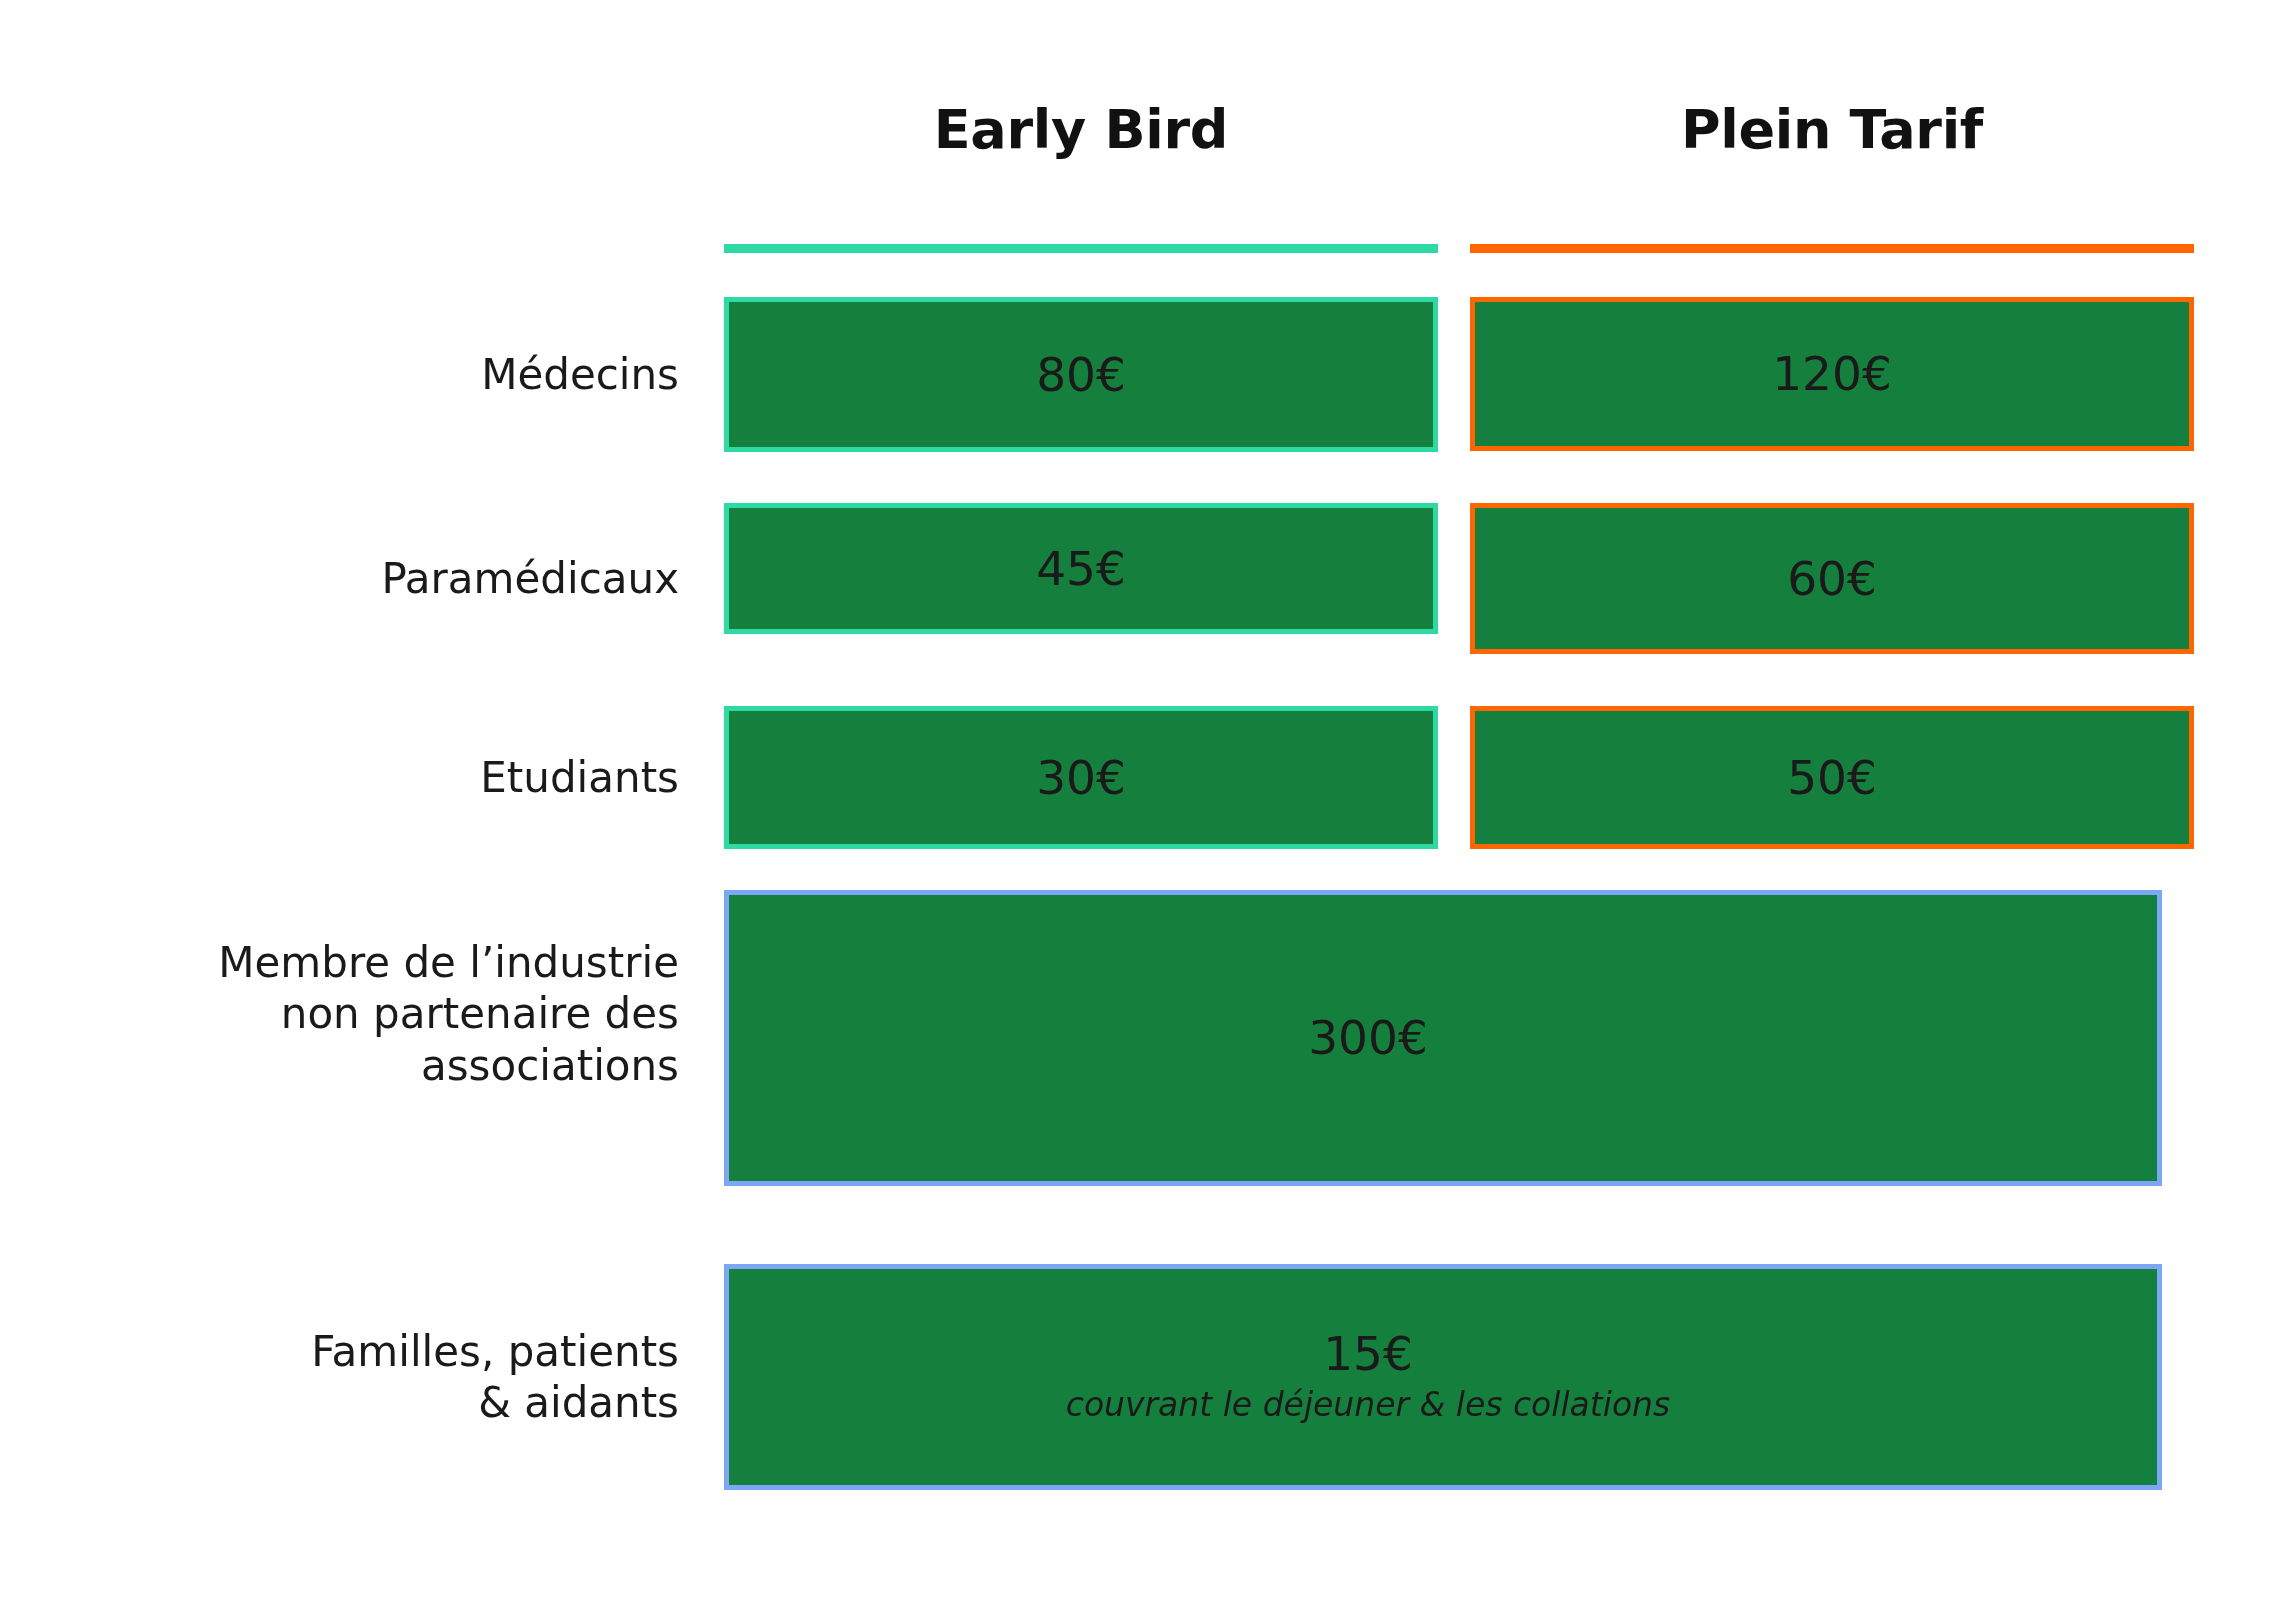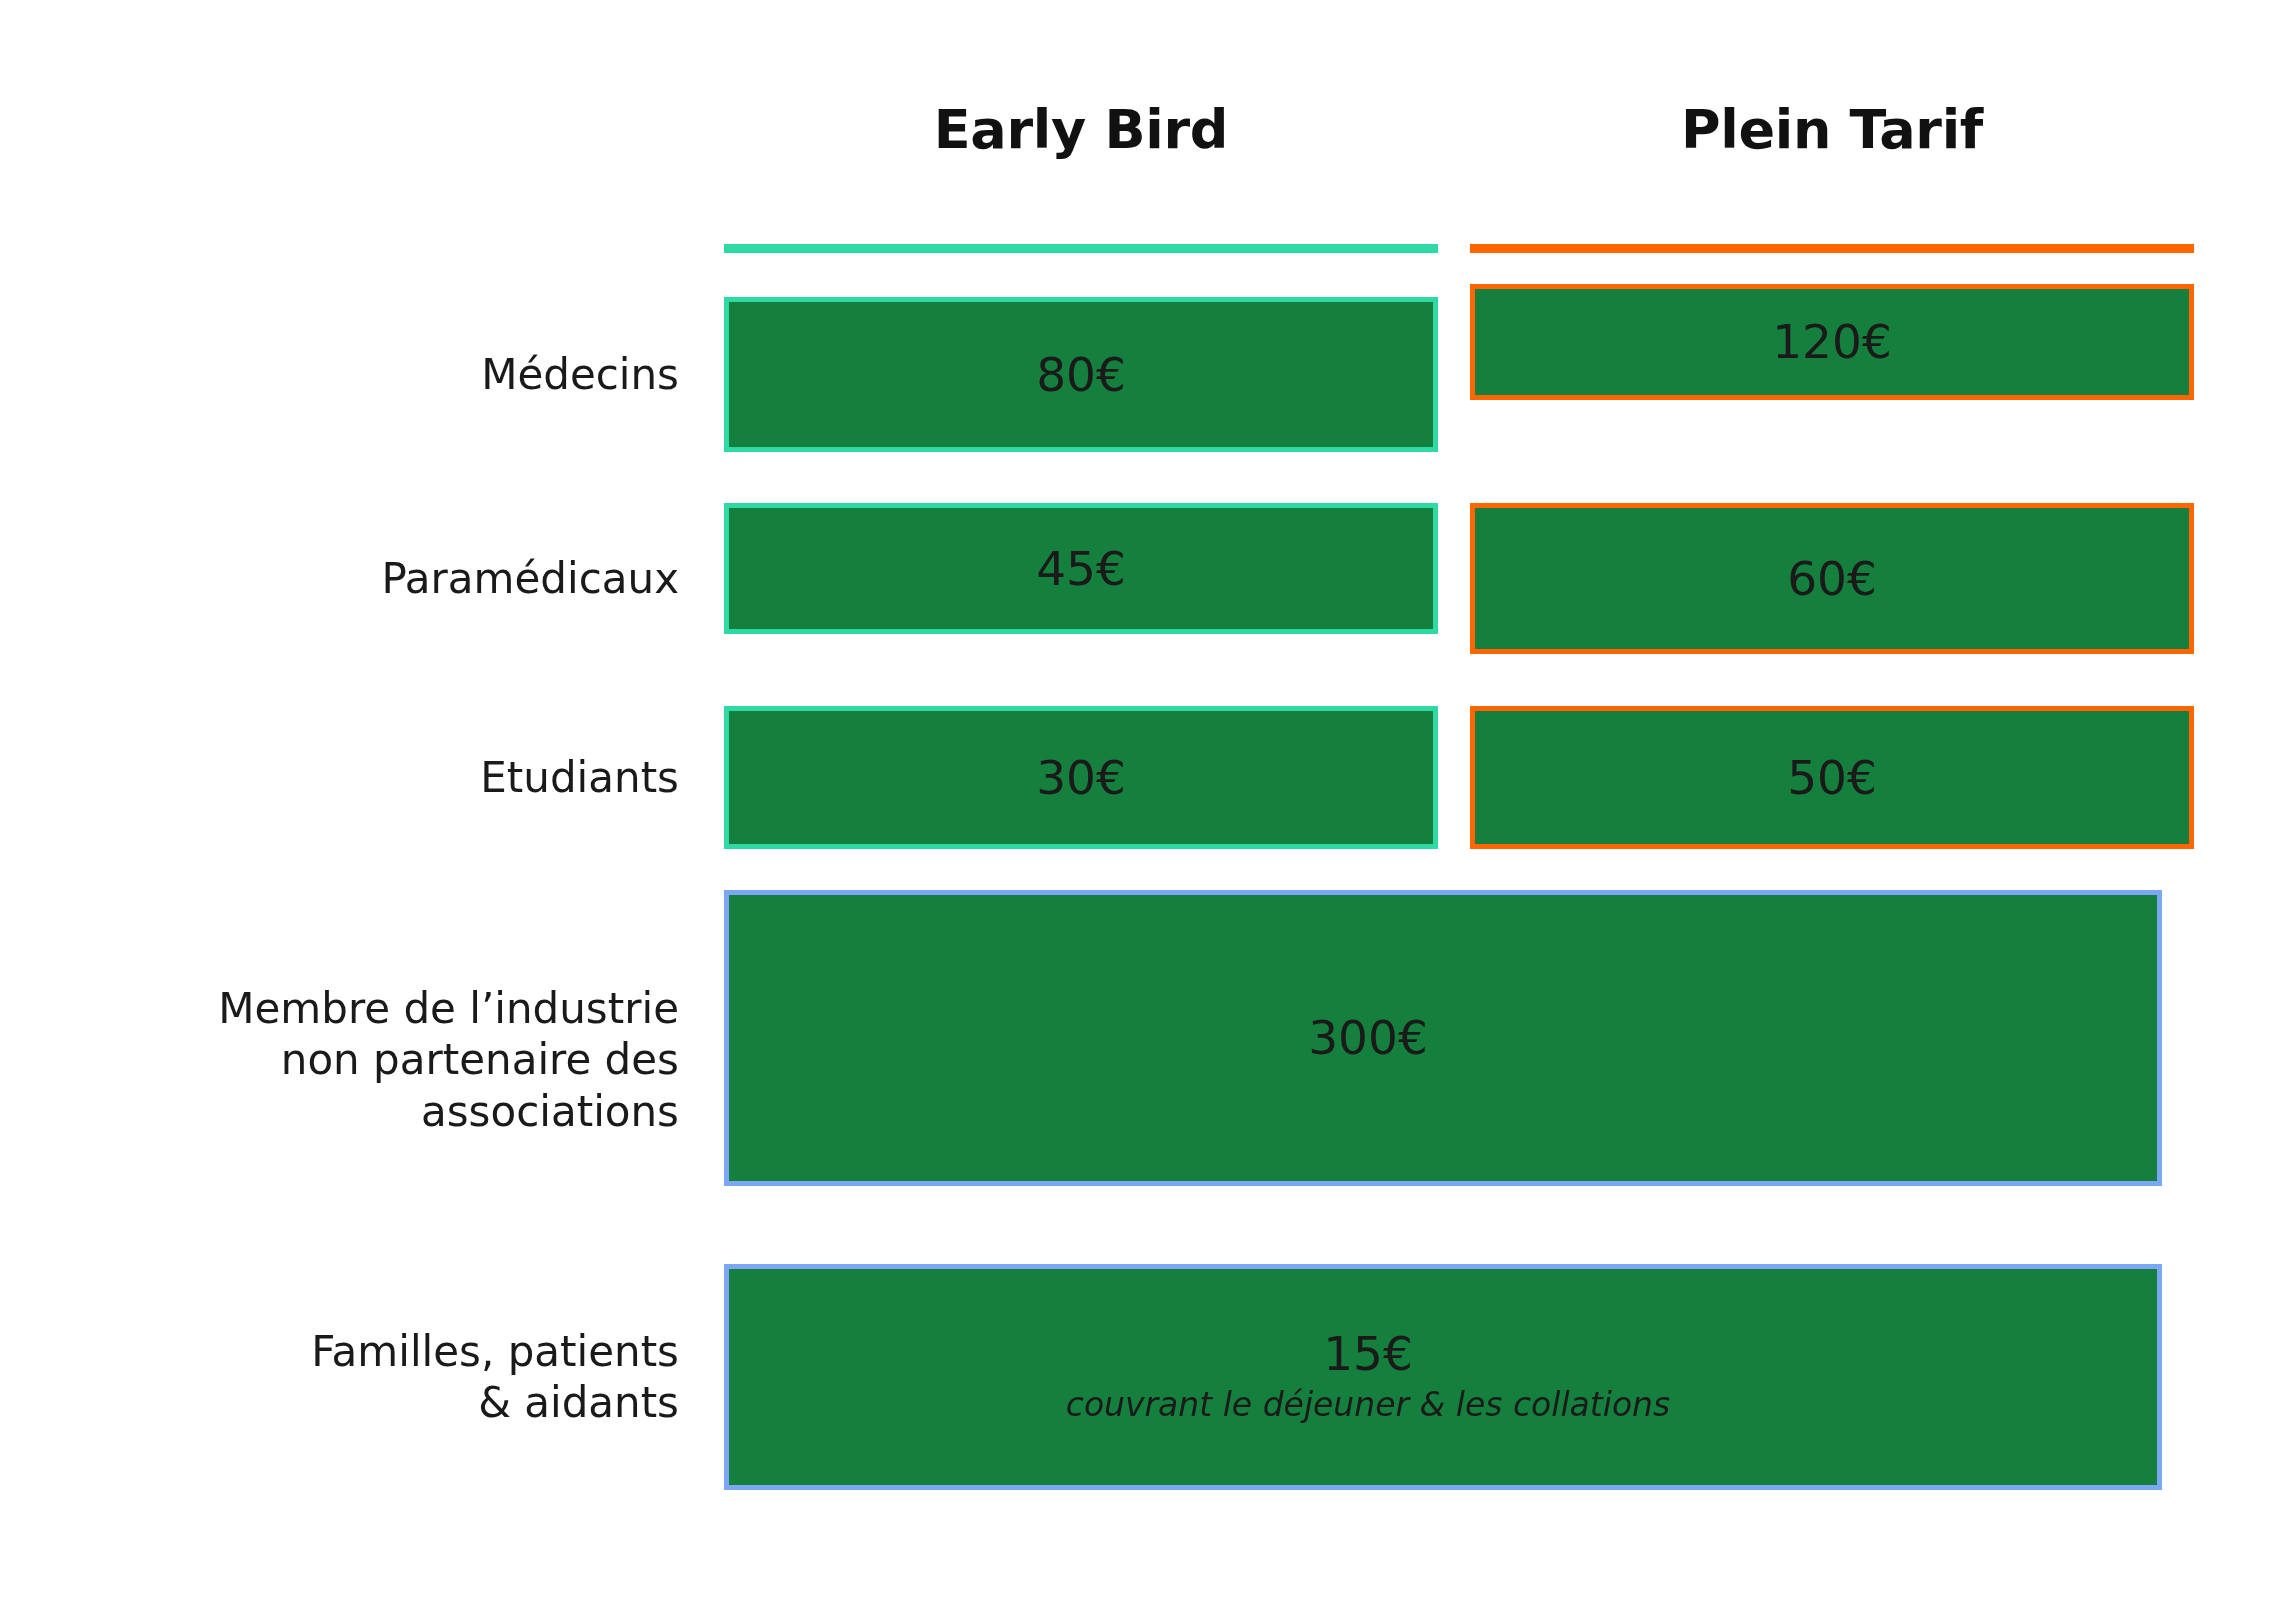--- a/index.html
+++ b/index.html
@@ -114,21 +114,21 @@
 
   <div class="col-rule early"></div>
   <div class="col-rule full"></div>
 
   <div class="row-label" style="top:297px;height:155px;">
     <span>Médecins</span>
   </div>
   <div class="cell green" style="left:712px;top:297px;width:714px;height:155px;">
     <div class="price">80€</div>
   </div>
-  <div class="cell orange" style="left:1458px;top:284px;width:724px;height:116px;">
+  <div class="cell orange" style="left:1458px;top:297px;width:724px;height:154px;">
     <div class="price">120€</div>
   </div>
 
   <div class="row-label" style="top:503px;height:151px;">
     <span>Paramédicaux</span>
   </div>
   <div class="cell green" style="left:712px;top:503px;width:714px;height:131px;">
     <div class="price">45€</div>
   </div>
   <div class="cell orange" style="left:1458px;top:503px;width:724px;height:151px;">
@@ -138,21 +138,21 @@
   <div class="row-label" style="top:706px;height:143px;">
     <span>Etudiants</span>
   </div>
   <div class="cell green" style="left:712px;top:706px;width:714px;height:143px;">
     <div class="price">30€</div>
   </div>
   <div class="cell orange" style="left:1458px;top:706px;width:724px;height:143px;">
     <div class="price">50€</div>
   </div>
 
-  <div class="row-label" style="top:890px;height:340px;">
+  <div class="row-label" style="top:844px;height:340px;">
     <span>Membre de l’industrie</span>
     <span>non partenaire des</span>
     <span>associations</span>
   </div>
   <div class="cell blue wide" style="left:712px;top:890px;width:1438px;height:296px;">
     <div class="price">300€</div>
   </div>
 
   <div class="row-label" style="top:1264px;height:226px;">
     <span>Familles, patients</span>

